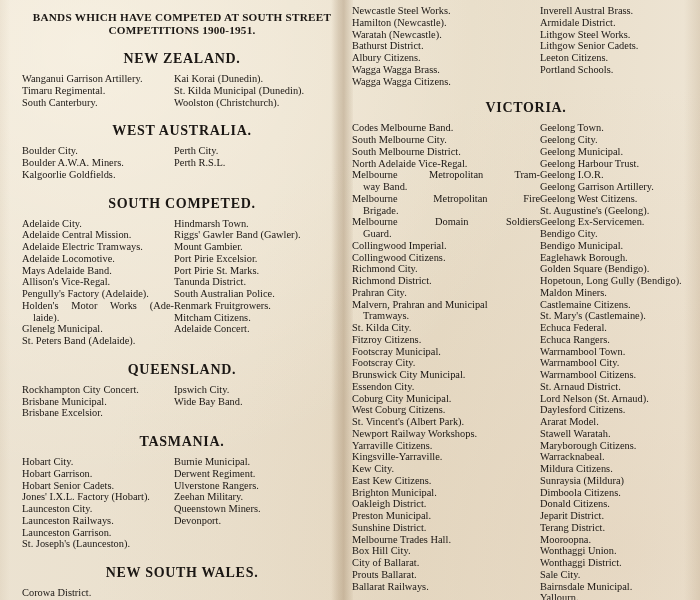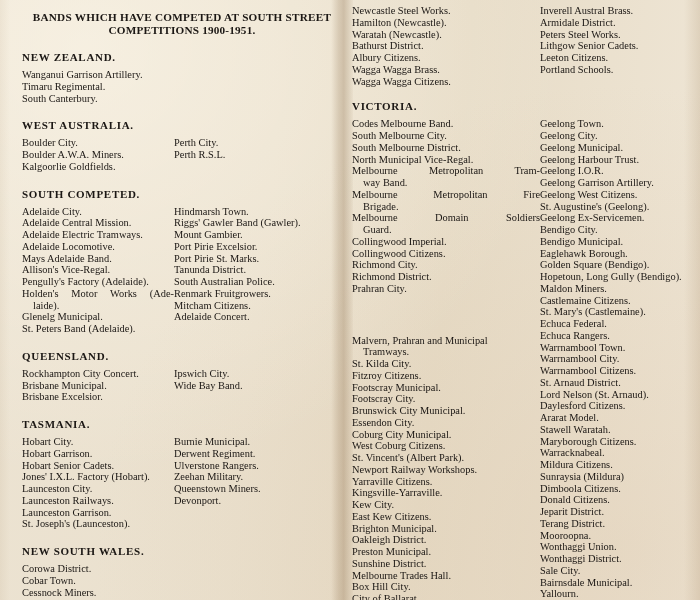--- a/index.html
+++ b/index.html
@@ -69,22 +69,23 @@
     text-align: center;
     font-weight: bold;
     font-size: 11.2px;
     line-height: 12.6px;
     letter-spacing: 0.25px;
     margin: 7px 4px 0 4px;
   }
   .doc-title .l2 { letter-spacing: 0.2px; }
 
   .region-head {
+    text-align: center;
     font-weight: bold;
-    font-size: 11px;
+    font-size: 14px;
     letter-spacing: 0.7px;
     margin: 15px 0 6px 0;
   }
   .region-head.tight { margin-top: 13px; }
 
   .two-col {
     display: flex;
     align-items: flex-start;
   }
   .sub-col {
@@ -139,20 +140,25 @@
       <div class="l1">BANDS WHICH HAVE COMPETED AT SOUTH STREET</div>
       <div class="l2">COMPETITIONS 1900-1951.</div>
     </div>
 
     <div class="region-head">NEW ZEALAND.</div>
     <div class="two-col">
       <div class="sub-col a">
         <div class="band">Wanganui Garrison Artillery.</div>
         <div class="band">Timaru Regimental.</div>
         <div class="band">South Canterbury.</div>
+      </div>
+      <div class="sub-col b">
+        <div class="band">Kai Korai (Dunedin).</div>
+        <div class="band" style="white-space:nowrap;">St. Kilda Municipal (Dunedin).</div>
+        <div class="band">Woolston (Christchurch).</div>
       </div>
     </div>
 
     <div class="region-head">WEST AUSTRALIA.</div>
     <div class="two-col">
       <div class="sub-col a">
         <div class="band">Boulder City.</div>
         <div class="band">Boulder A.W.A. Miners.</div>
         <div class="band">Kalgoorlie Goldfields.</div>
       </div>
@@ -252,53 +258,53 @@
         <div class="band">Hamilton (Newcastle).</div>
         <div class="band">Waratah (Newcastle).</div>
         <div class="band">Bathurst District.</div>
         <div class="band">Albury Citizens.</div>
         <div class="band">Wagga Wagga Brass.</div>
         <div class="band">Wagga Wagga Citizens.</div>
       </div>
       <div class="sub-col b">
         <div class="band">Inverell Austral Brass.</div>
         <div class="band">Armidale District.</div>
-        <div class="band">Peters Steel Works.</div>
+        <div class="band">Lithgow Steel Works.</div>
         <div class="band">Lithgow Senior Cadets.</div>
         <div class="band">Leeton Citizens.</div>
         <div class="band">Portland Schools.</div>
       </div>
     </div>
 
     <div class="region-head tight">VICTORIA.</div>
     <div class="two-col">
       <div class="sub-col a">
         <div class="band">Codes Melbourne Band.</div>
         <div class="band">South Melbourne City.</div>
         <div class="band">South Melbourne District.</div>
-        <div class="band">North Municipal Vice-Regal.</div>
+        <div class="band">North Adelaide Vice-Regal.</div>
         <div class="band wrap">
           <span class="l1">Melbourne Metropolitan Tram-</span>
           <span class="l2">way Band.</span>
         </div>
         <div class="band wrap">
           <span class="l1">Melbourne Metropolitan Fire</span>
           <span class="l2">Brigade.</span>
         </div>
         <div class="band wrap">
           <span class="l1">Melbourne Domain Soldiers</span>
           <span class="l2">Guard.</span>
         </div>
         <div class="band">Collingwood Imperial.</div>
         <div class="band">Collingwood Citizens.</div>
         <div class="band">Richmond City.</div>
         <div class="band">Richmond District.</div>
         <div class="band">Prahran City.</div>
         <div class="band wrap">
-          <span class="l1" style="text-align-last:left;margin-top:40px;">Malvern, Prahran and Municipal</span>
+          <span class="l1" style="text-align-last:left;">Malvern, Prahran and Municipal</span>
           <span class="l2">Tramways.</span>
         </div>
         <div class="band">St. Kilda City.</div>
         <div class="band">Fitzroy Citizens.</div>
         <div class="band">Footscray Municipal.</div>
         <div class="band">Footscray City.</div>
         <div class="band">Brunswick City Municipal.</div>
         <div class="band">Essendon City.</div>
         <div class="band">Coburg City Municipal.</div>
         <div class="band">West Coburg Citizens.</div>

